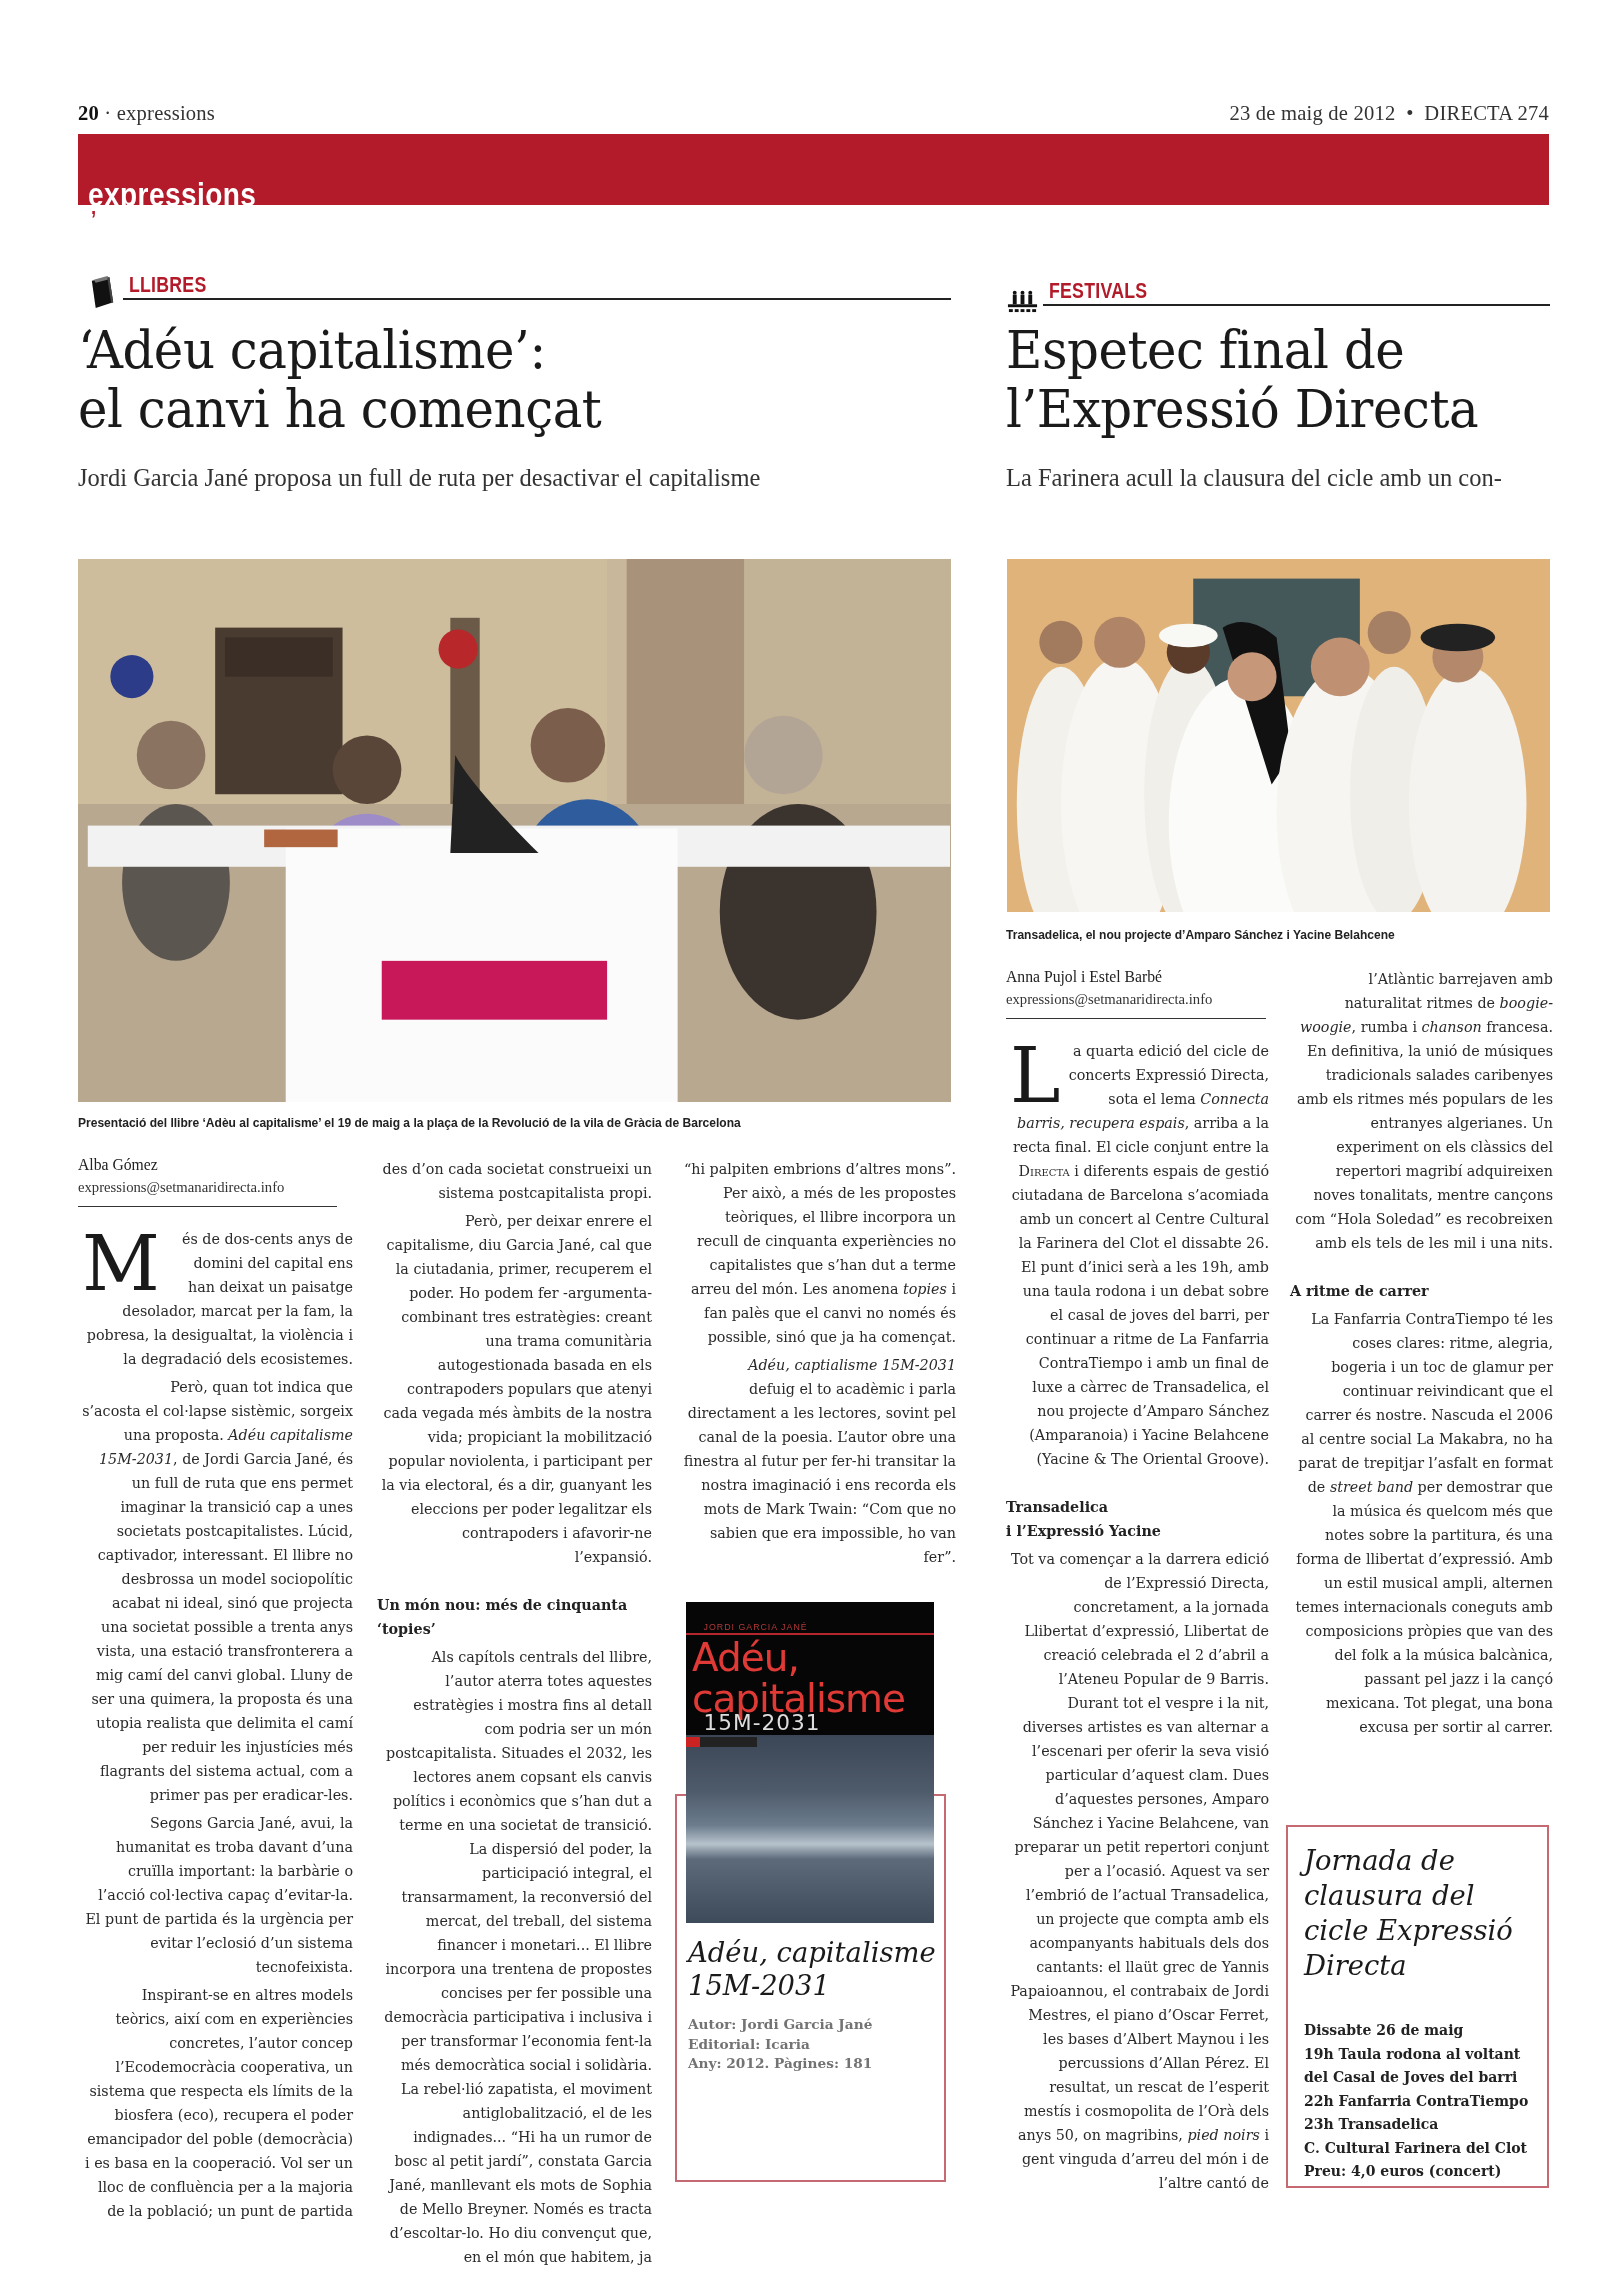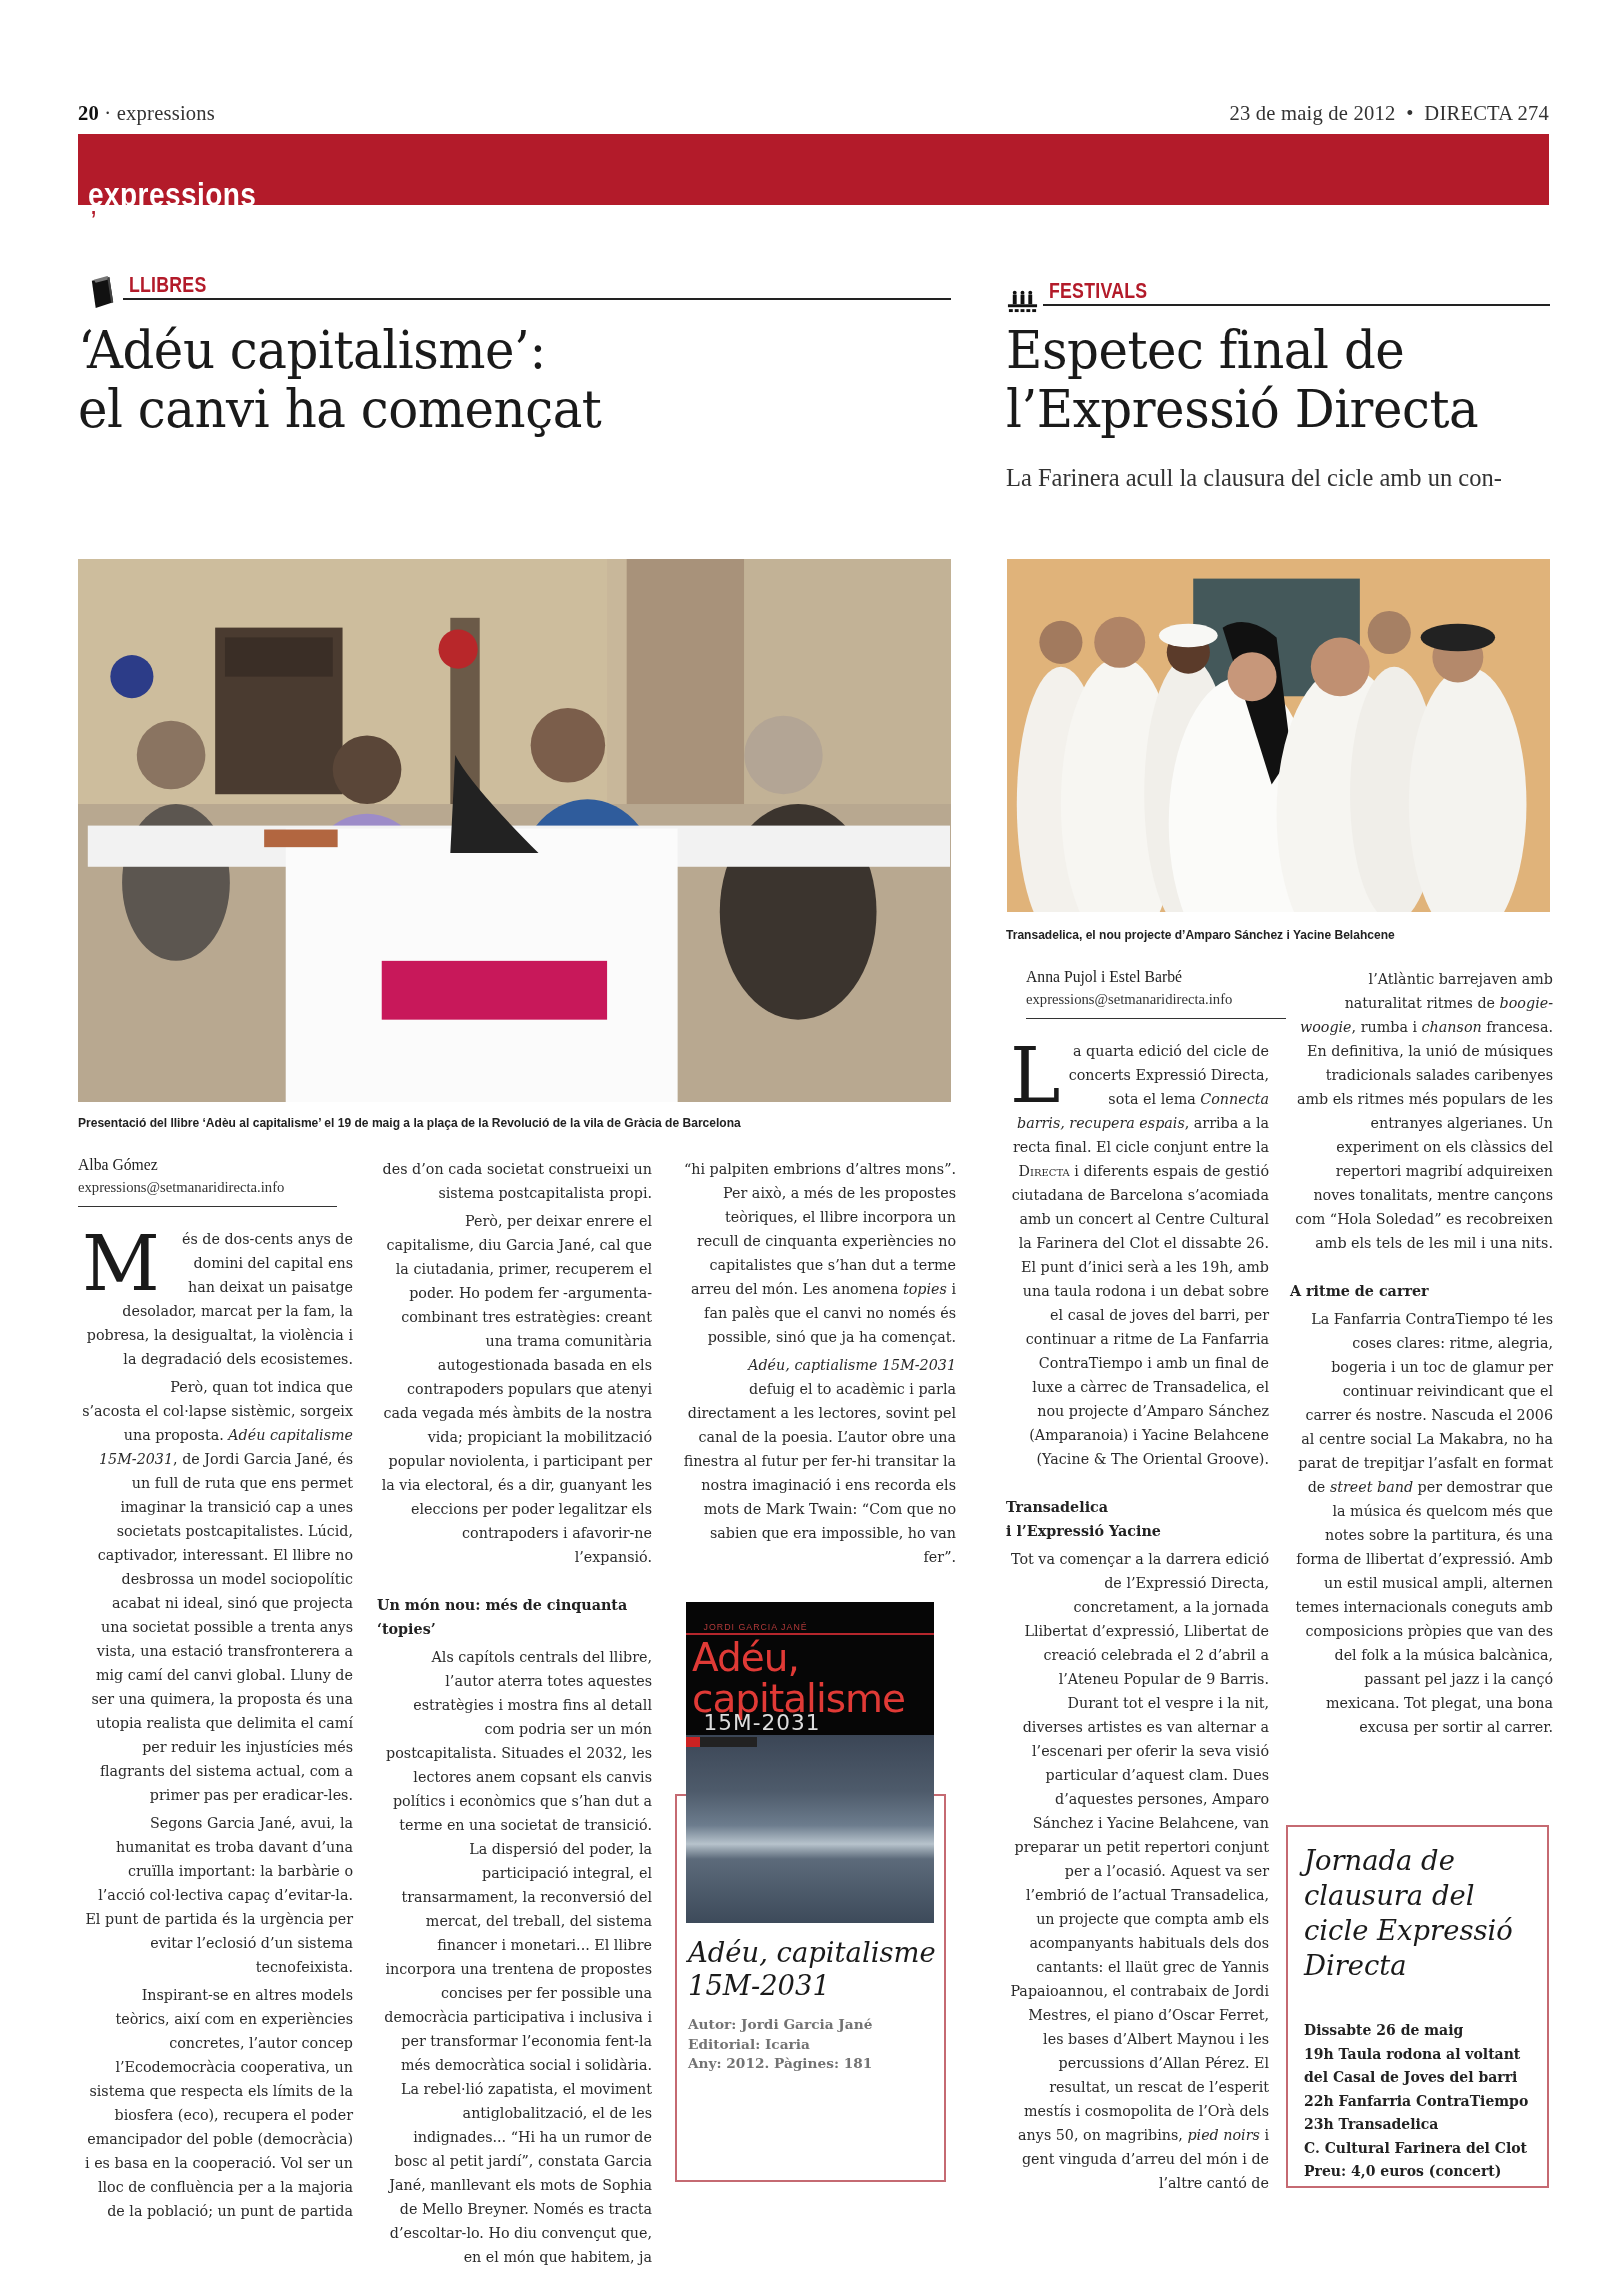--- a/index.html
+++ b/index.html
@@ -84,20 +84,21 @@
   <span class="label">LLIBRES</span>
   <div class="rule"></div>
 </div>
 
 <div class="headline" style="left:78px; top:320px; width:902px;">
   <div>‘Adéu capitalisme’:</div>
   <div>el canvi ha començat</div>
 </div>
 
 <div class="dek" style="left:78px; top:461px; width:882px;">
+  <div>Jordi Garcia Jané proposa un full de ruta per desactivar el capitalisme</div>
 </div>
 
 <div class="photo" style="left:78px; top:559px; width:873px; height:543px;" title="Four speakers at a table with a 'xarxa d'economia solidària' banner on a Barcelona square">
   <svg width="873" height="543" viewBox="0 0 891 554" preserveAspectRatio="none">
     <rect width="891" height="554" fill="#c8b79a"></rect>
     <rect x="0" y="0" width="540" height="260" fill="#cdbd9d"></rect>
     <rect x="140" y="70" width="130" height="170" fill="#4a3b30"></rect>
     <rect x="150" y="80" width="110" height="40" fill="#3a2e26"></rect>
     <rect x="380" y="60" width="30" height="240" fill="#6b5a48"></rect>
     <rect x="560" y="0" width="120" height="320" fill="#a8927a"></rect>
@@ -220,21 +221,21 @@
     <ellipse cx="395" cy="240" rx="45" ry="130" fill="#f0eee9"></ellipse>
     <circle cx="390" cy="75" r="22" fill="#a68064"></circle>
     <ellipse cx="470" cy="250" rx="60" ry="140" fill="#f4f3ef"></ellipse>
     <circle cx="460" cy="100" r="26" fill="#b4896b"></circle>
     <ellipse cx="460" cy="80" rx="38" ry="14" fill="#222"></ellipse>
     <ellipse cx="185" cy="78" rx="30" ry="12" fill="#f8f8f5"></ellipse>
   </svg>
 </div>
 <div class="caption" style="left:1006px; top:927px;">Transadelica, el nou projecte d’Amparo Sánchez i Yacine Belahcene</div>
 
-<div class="byline" style="left:1006px; top:965px; width:260px;margin-left:20px;">
+<div class="byline" style="left:1006px; top:965px; width:260px;">
   <span class="name">Anna Pujol i Estel Barbé</span>
   <span class="email">expressions@setmanaridirecta.info</span>
   <span class="under"></span>
 </div>
 
 <div class="col" style="left:1006px; top:1035px; width:267px;">
   <p><span class="dropcap">L</span><span>a quarta edició del cicle de concerts Expressió Directa, sota el lema </span><i>Connecta barris, recupera espais</i><span>, arriba a la recta final. El cicle conjunt entre la </span><span class="smallcaps">Directa</span><span> i diferents espais de gestió ciutadana de Barcelona s’acomiada amb un concert al Centre Cultural la Farinera del Clot el dissabte 26. El punt d’inici serà a les 19h, amb una taula rodona i un debat sobre el casal de joves del barri, per continuar a ritme de La Fanfarria ContraTiempo i amb un final de luxe a càrrec de Transadelica, el nou projecte d’Amparo Sánchez (Amparanoia) i Yacine Belahcene (Yacine &amp; The Oriental Groove).</span></p>
   <h4><span>Transadelica</span><br><span>i l’Expressió Yacine</span></h4>
   <p><span>Tot va començar a la darrera edició de l’Expressió Directa, concretament, a la jornada Llibertat d’expressió, Llibertat de creació celebrada el 2 d’abril a l’Ateneu Popular de 9 Barris. Durant tot el vespre i la nit, diverses artistes es van alternar a l’escenari per oferir la seva visió particular d’aquest clam. Dues d’aquestes persones, Amparo Sánchez i Yacine Belahcene, van preparar un petit repertori conjunt per a l’ocasió. Aquest va ser l’embrió de l’actual Transadelica, un projecte que compta amb els acompanyants habituals dels dos cantants: el llaüt grec de Yannis Papaioannou, el contrabaix de Jordi Mestres, el piano d’Oscar Ferret, les bases d’Albert Maynou i les percussions d’Allan Pérez. El resultat, un rescat de l’esperit mestís i cosmopolita de l’Orà dels anys 50, on magribins, </span><i>pied noirs</i><span> i gent vinguda d’arreu del món i de l’altre cantó de</span></p>
 </div>

